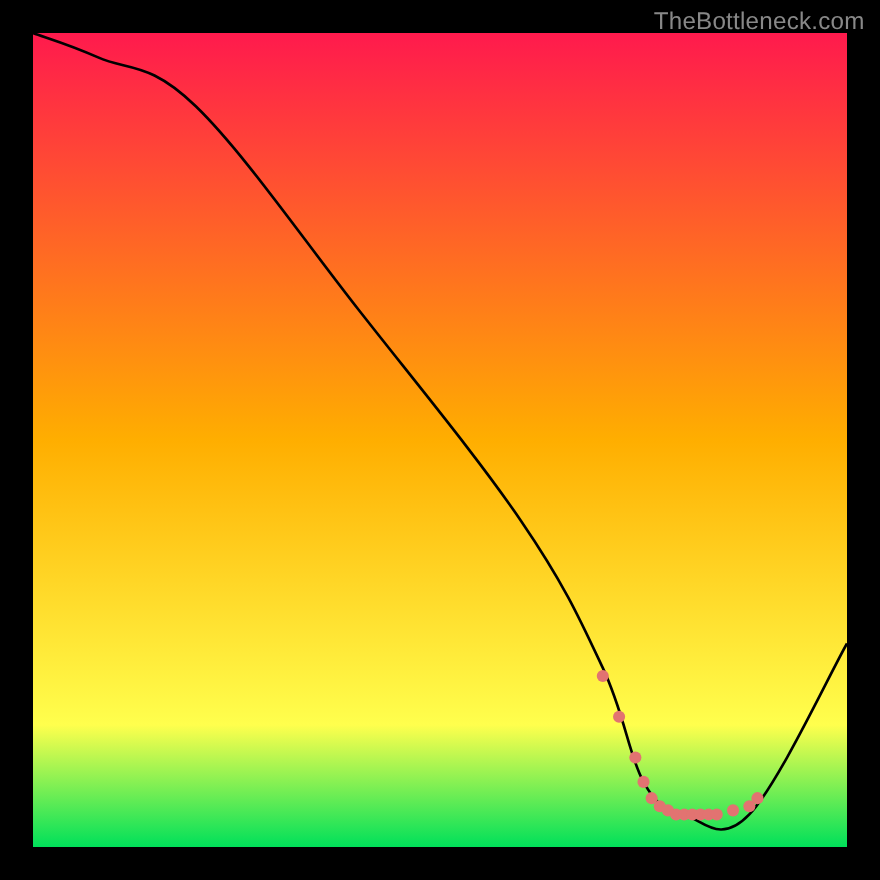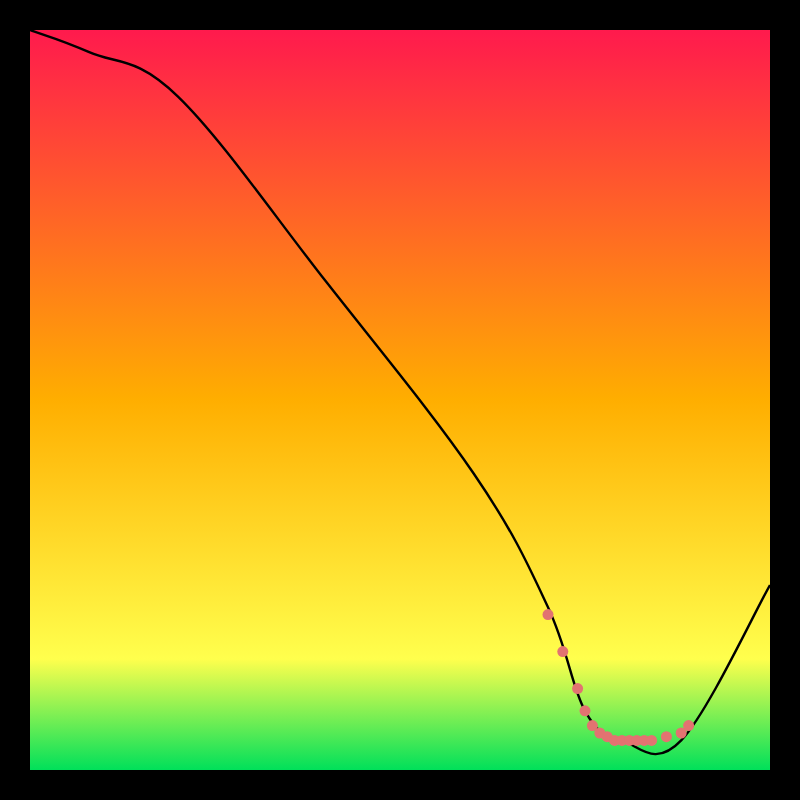--- a/index.html
+++ b/index.html
@@ -32,20 +32,21 @@
     font-size: 22px;
     font-weight: 400;
     letter-spacing: 0.2px;
   }
   svg { display: block; }
 </style>
 </head>
 <body>
 
 <div class="chart-wrap">
+  <div class="attribution">TheBottleneck.com</div>
 
   <div class="plot-area">
     <svg id="plot-svg" viewBox="0 0 740 740" width="740" height="740">
       <defs>
         <linearGradient id="bg-grad" x1="0" y1="0" x2="0" y2="1">
             <stop offset="0%" stop-color="#ff1a4d"></stop>
             <stop offset="50%" stop-color="#ffae00"></stop>
             <stop offset="85%" stop-color="#ffff4d"></stop>
             <stop offset="100%" stop-color="#00e05a"></stop>
           </linearGradient>

